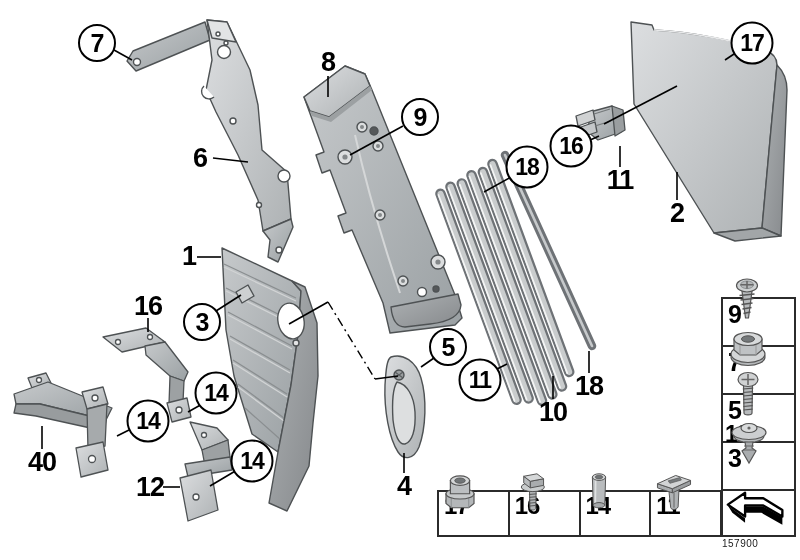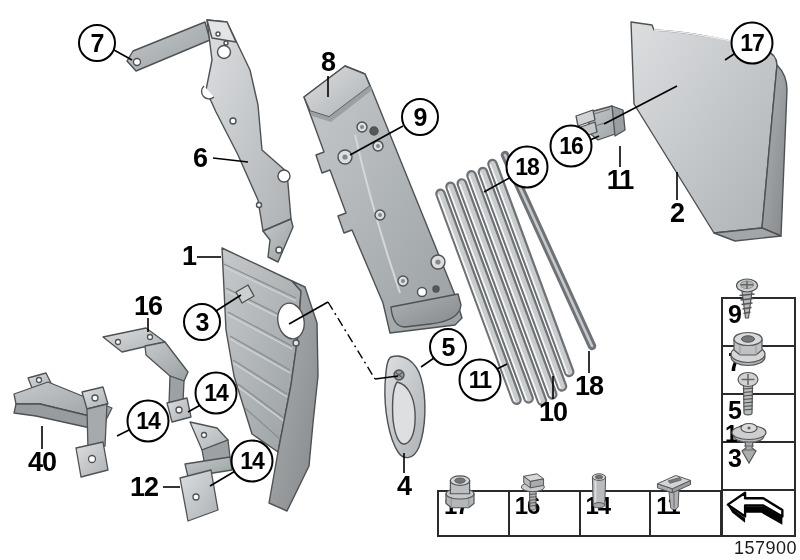--- a/index.html
+++ b/index.html
@@ -44,22 +44,22 @@
     position:relative;flex:1;border-right:2px solid #2b2b2b;box-sizing:border-box;
   }
   .legend-row .cell:last-child{border-right:none;}
   .legend-row .cell-label{top:0px;font-size:24px;}
   .arrow-box{
     position:absolute;left:721px;top:489px;width:75px;height:48px;
     border:2px solid #2b2b2b;box-sizing:border-box;background:#fff;z-index:4;
     display:flex;align-items:center;justify-content:center;
   }
   .footer-code{
-    position:absolute;left:722px;top:538px;width:75px;text-align:right;
-    font-size:18px;color:#1a1a1a;z-index:4;letter-spacing:0.5px;
+    position:absolute;left:722px;top:538px;width:75px;text-align:left;
+    font-size:10px;color:#1a1a1a;z-index:4;letter-spacing:0.5px;
   }
 </style>
 </head>
 <body>
 
 <div class="stage">
 
   <svg width="800" height="560" viewBox="0 0 800 560">
     <defs>
       <linearGradient id="gLight" x1="0" y1="0" x2="1" y2="1">
@@ -291,21 +291,21 @@
     </div>
   <div class="callout-circle wide" style="left:752px;top:43px">
       <span>17</span>
     </div>
 
   <div class="part-label" style="left:200px;top:158px">6</div>
   <div class="part-label" style="left:328px;top:62px">8</div>
   <div class="part-label" style="left:189px;top:256px">1</div>
   <div class="part-label" style="left:148px;top:306px">16</div>
   <div class="part-label" style="left:42px;top:462px">40</div>
-  <div class="part-label" style="left:144px;top:487px">12</div>
+  <div class="part-label" style="left:150px;top:487px">12</div>
   <div class="part-label" style="left:404px;top:486px">4</div>
   <div class="part-label" style="left:553px;top:412px">10</div>
   <div class="part-label" style="left:589px;top:386px">18</div>
   <div class="part-label" style="left:620px;top:180px">11</div>
   <div class="part-label" style="left:677px;top:213px">2</div>
 
   <div class="legend-col">
     <div class="cell">
       <span class="cell-label">9</span>
       <svg class="cell-icon" width="46" height="46" viewBox="0 0 46 46">

